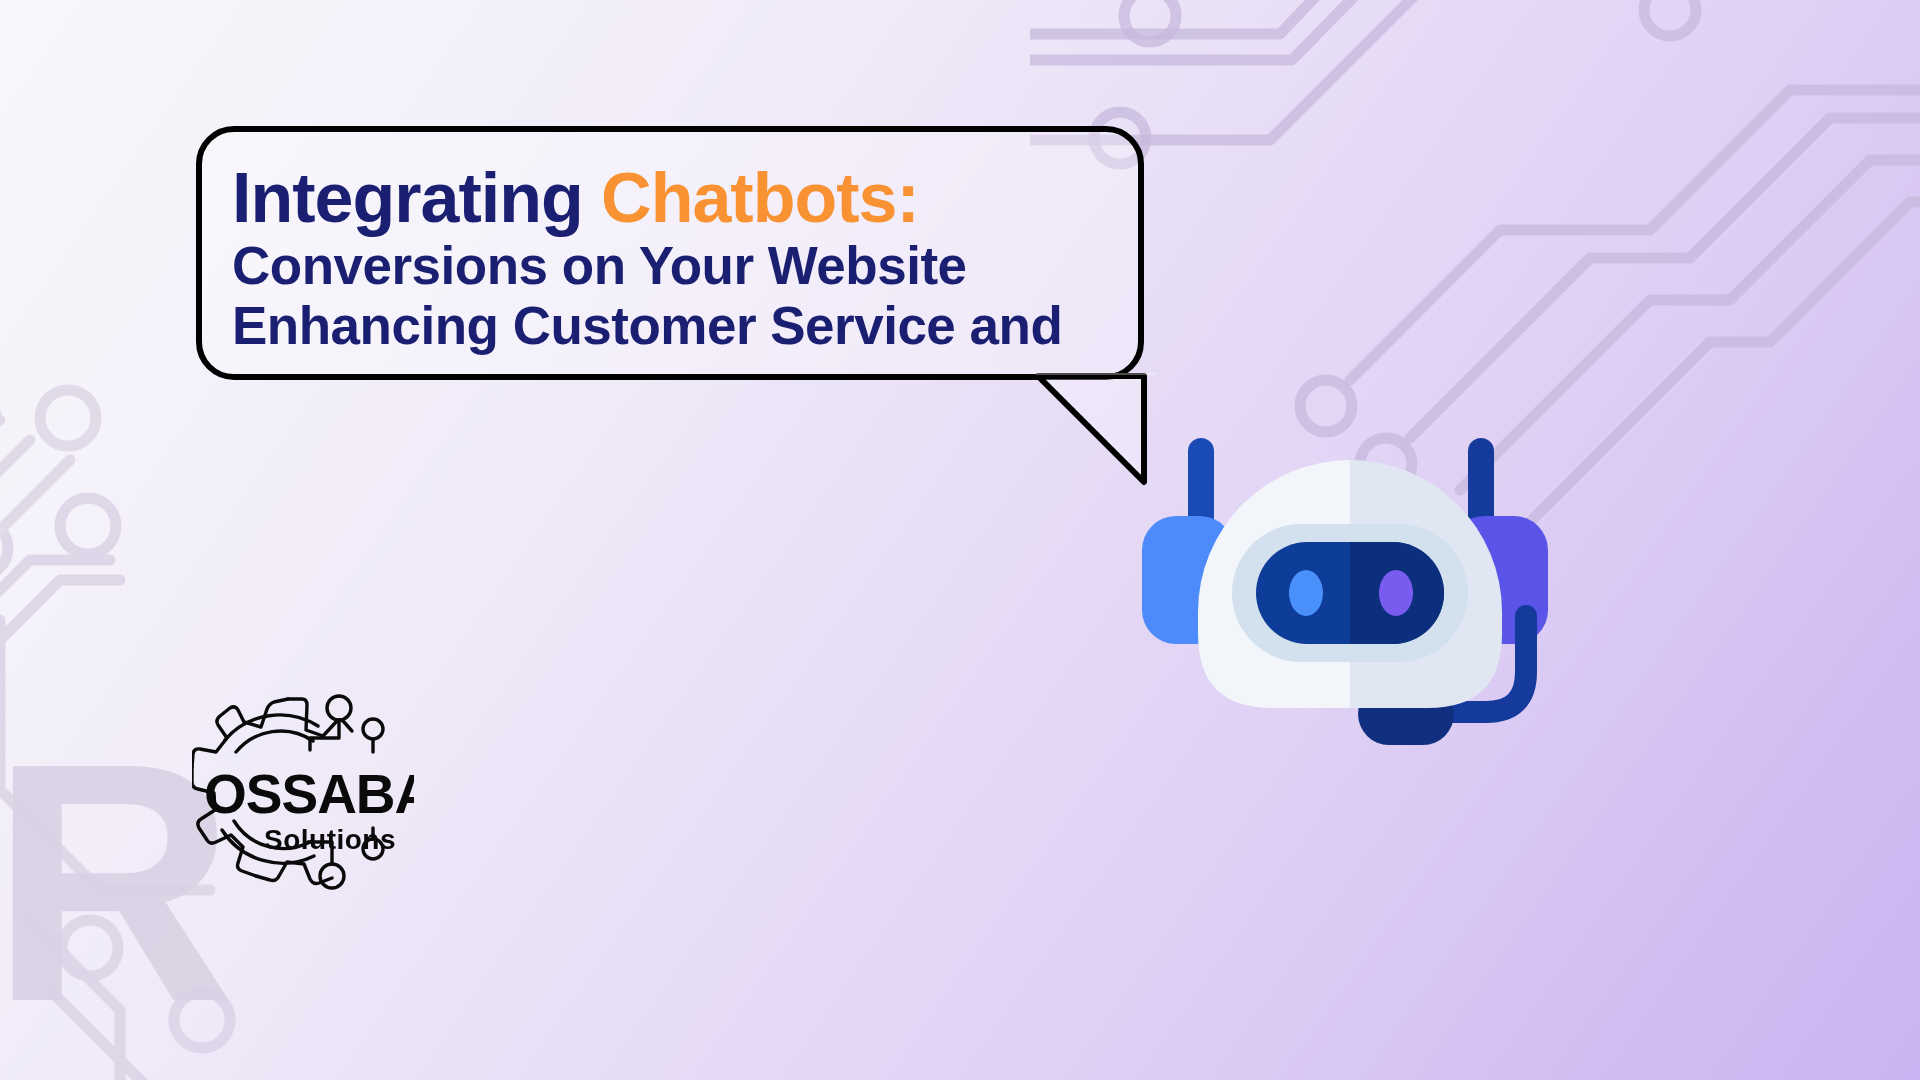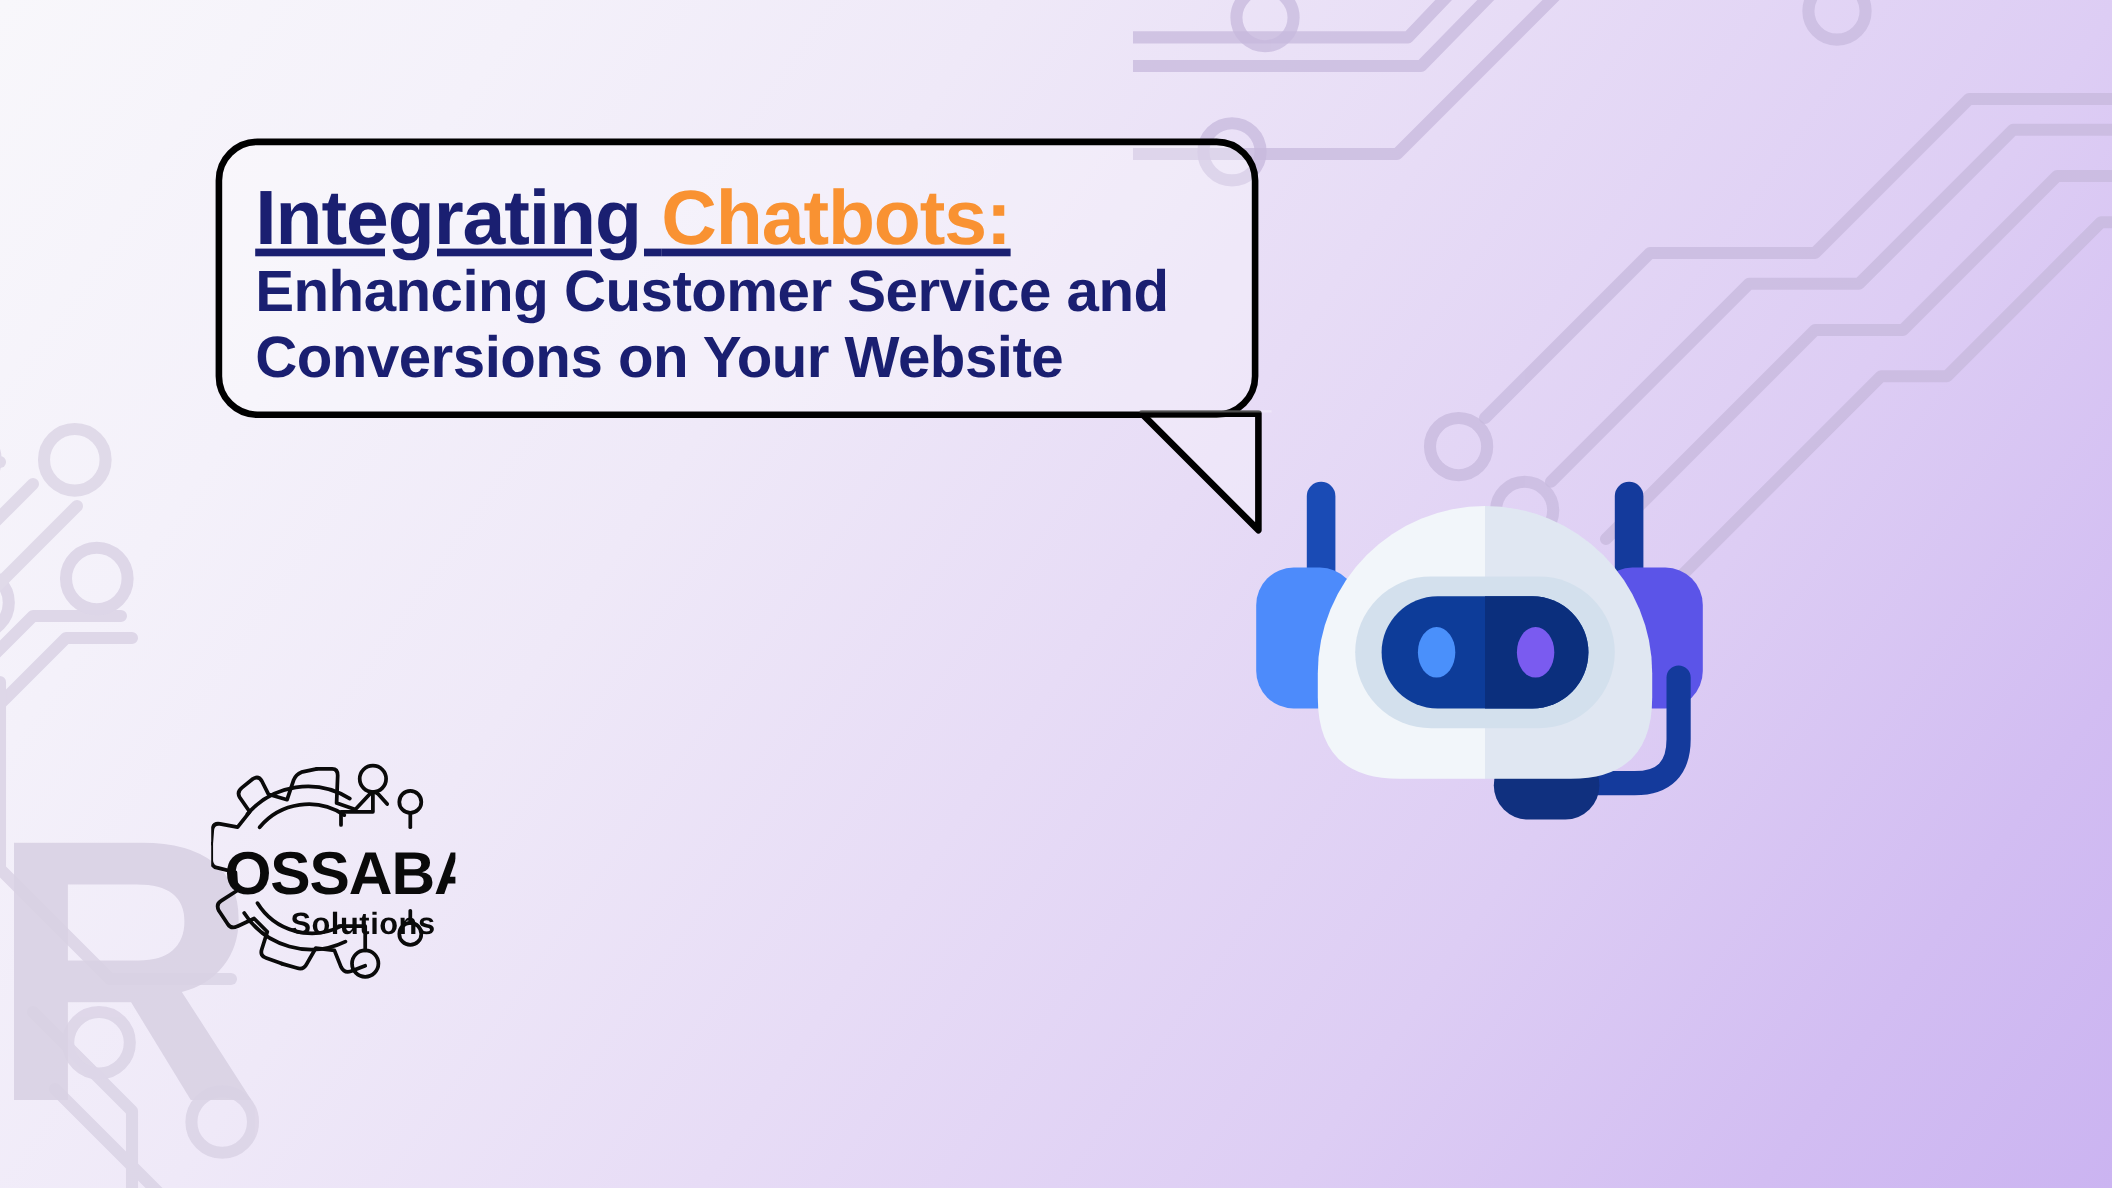--- a/index.html
+++ b/index.html
@@ -83,21 +83,20 @@
     width: 880px;
   }
   .headline-1 {
     font-family: "Liberation Sans", sans-serif;
     font-weight: bold;
     font-size: 70px;
     line-height: 76px;
     letter-spacing: -1px;
     color: #1a1f71;
     white-space: nowrap;
-    text-decoration: underline;
   }
   .headline-1 .accent {
     color: #f99232;
   }
   .headline-2 {
     font-family: "Liberation Sans", sans-serif;
     font-weight: bold;
     font-size: 53px;
     line-height: 60px;
     letter-spacing: -0.5px;
@@ -185,22 +184,22 @@
 
   <svg id="bubble-tail" viewBox="0 0 130 120" xmlns="http://www.w3.org/2000/svg">
     <path d="M 2 3 L 108 109 L 108 3 Z" fill="rgba(255,255,255,0.30)" stroke="#000000" stroke-width="6" stroke-linejoin="round"></path>
     <rect x="-6" y="-10" width="126" height="12" fill="rgba(255,255,255,0.30)"></rect>
   </svg>
 
   <div id="bubble-text">
     <div class="headline-1">
       <span>Integrating </span><span class="accent">Chatbots:</span>
     </div>
+    <div class="headline-2">Conversions on Your Website</div>
     <div class="headline-2">Enhancing Customer Service and</div>
-    <div class="headline-2">Conversions on Your Website</div>
   </div>
 
   <svg id="robot" viewBox="0 0 420 330" fill="none" xmlns="http://www.w3.org/2000/svg">
 
     <rect x="48" y="18" width="26" height="110" rx="13" fill="#1a4bb5"></rect>
     <rect x="328" y="18" width="26" height="110" rx="13" fill="#143a9c"></rect>
 
     <rect x="2" y="96" width="92" height="128" rx="34" fill="#4d8bfb"></rect>
     <rect x="310" y="96" width="98" height="128" rx="34" fill="#5b54e8"></rect>
 

